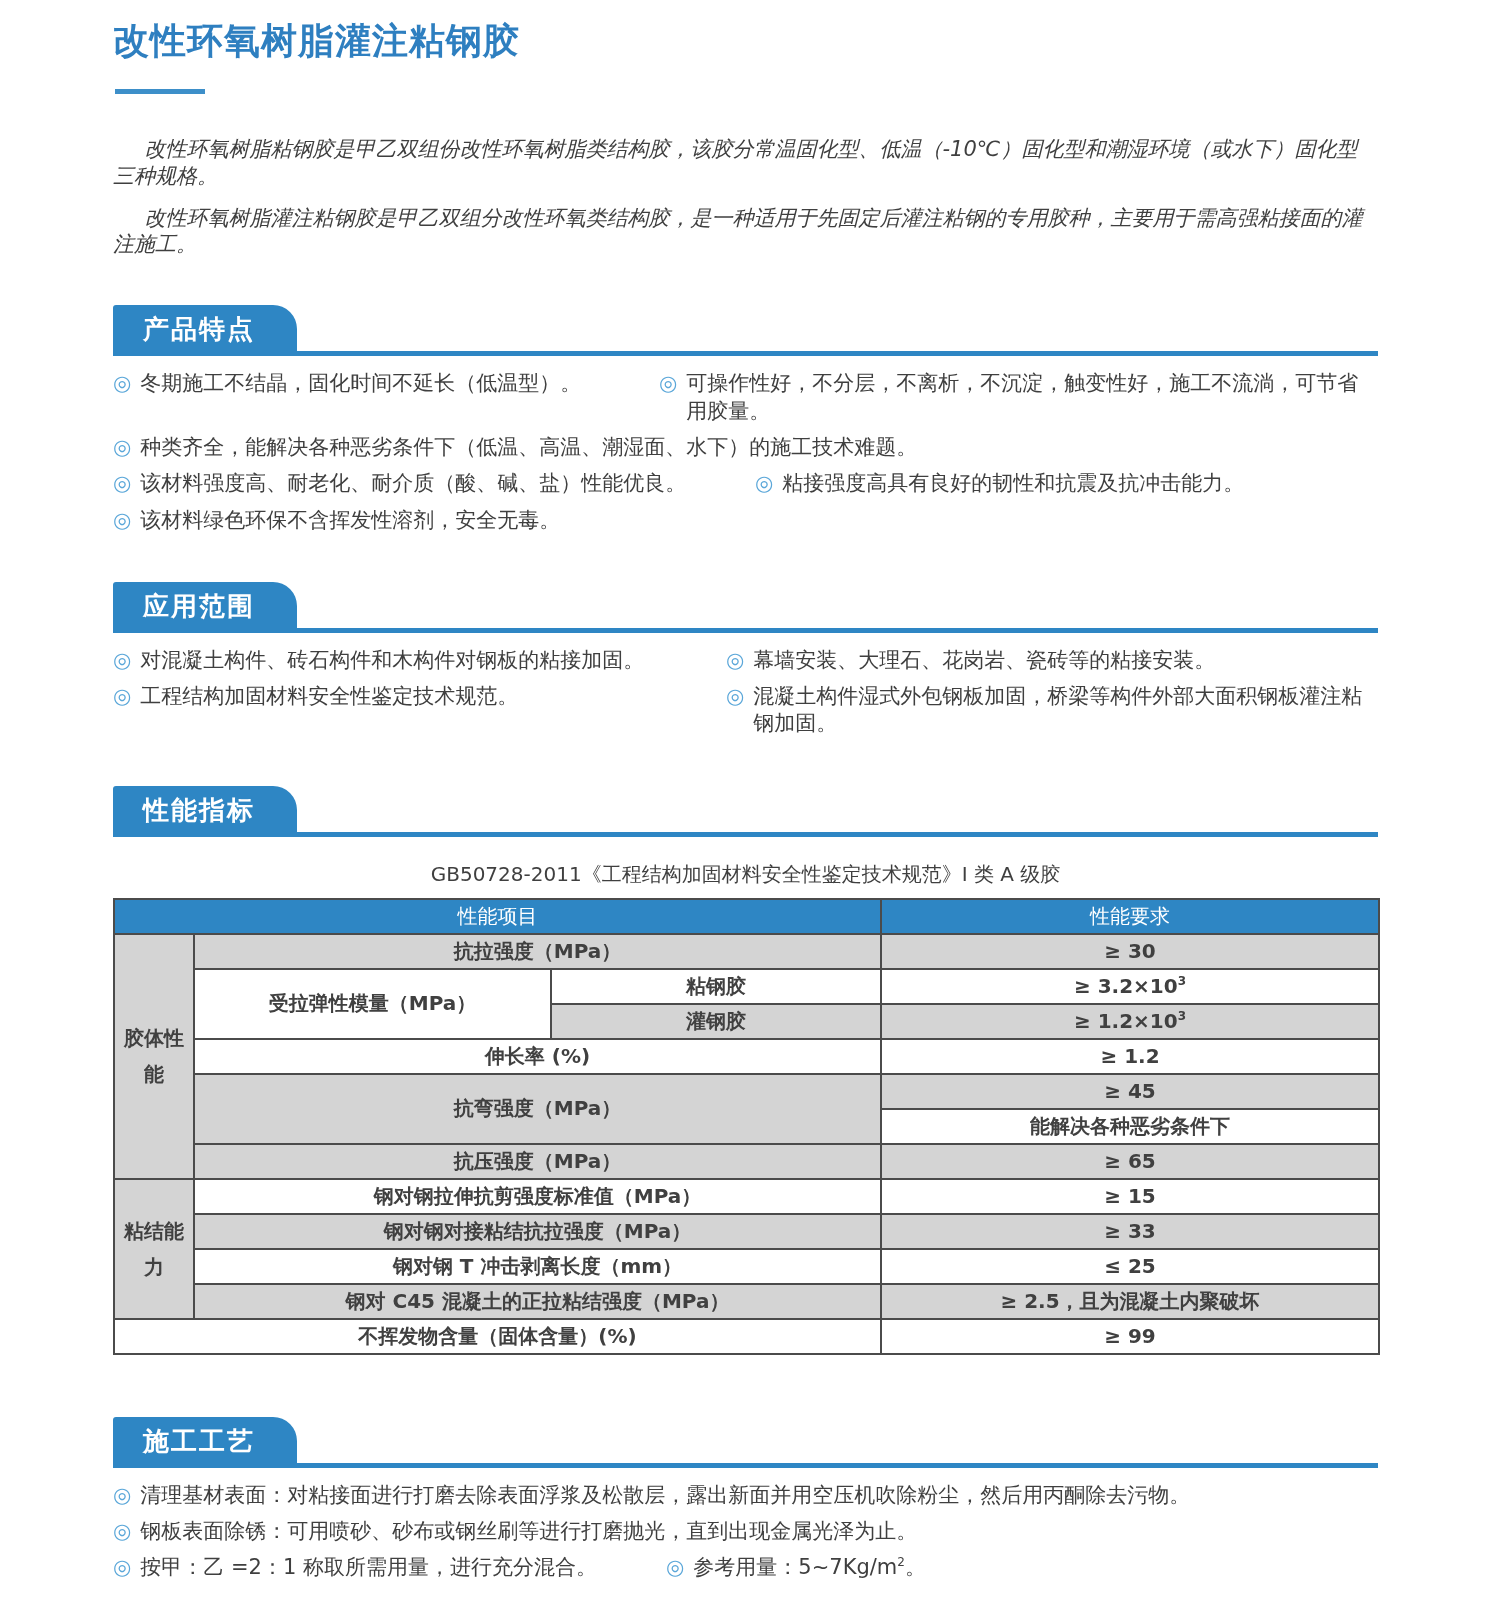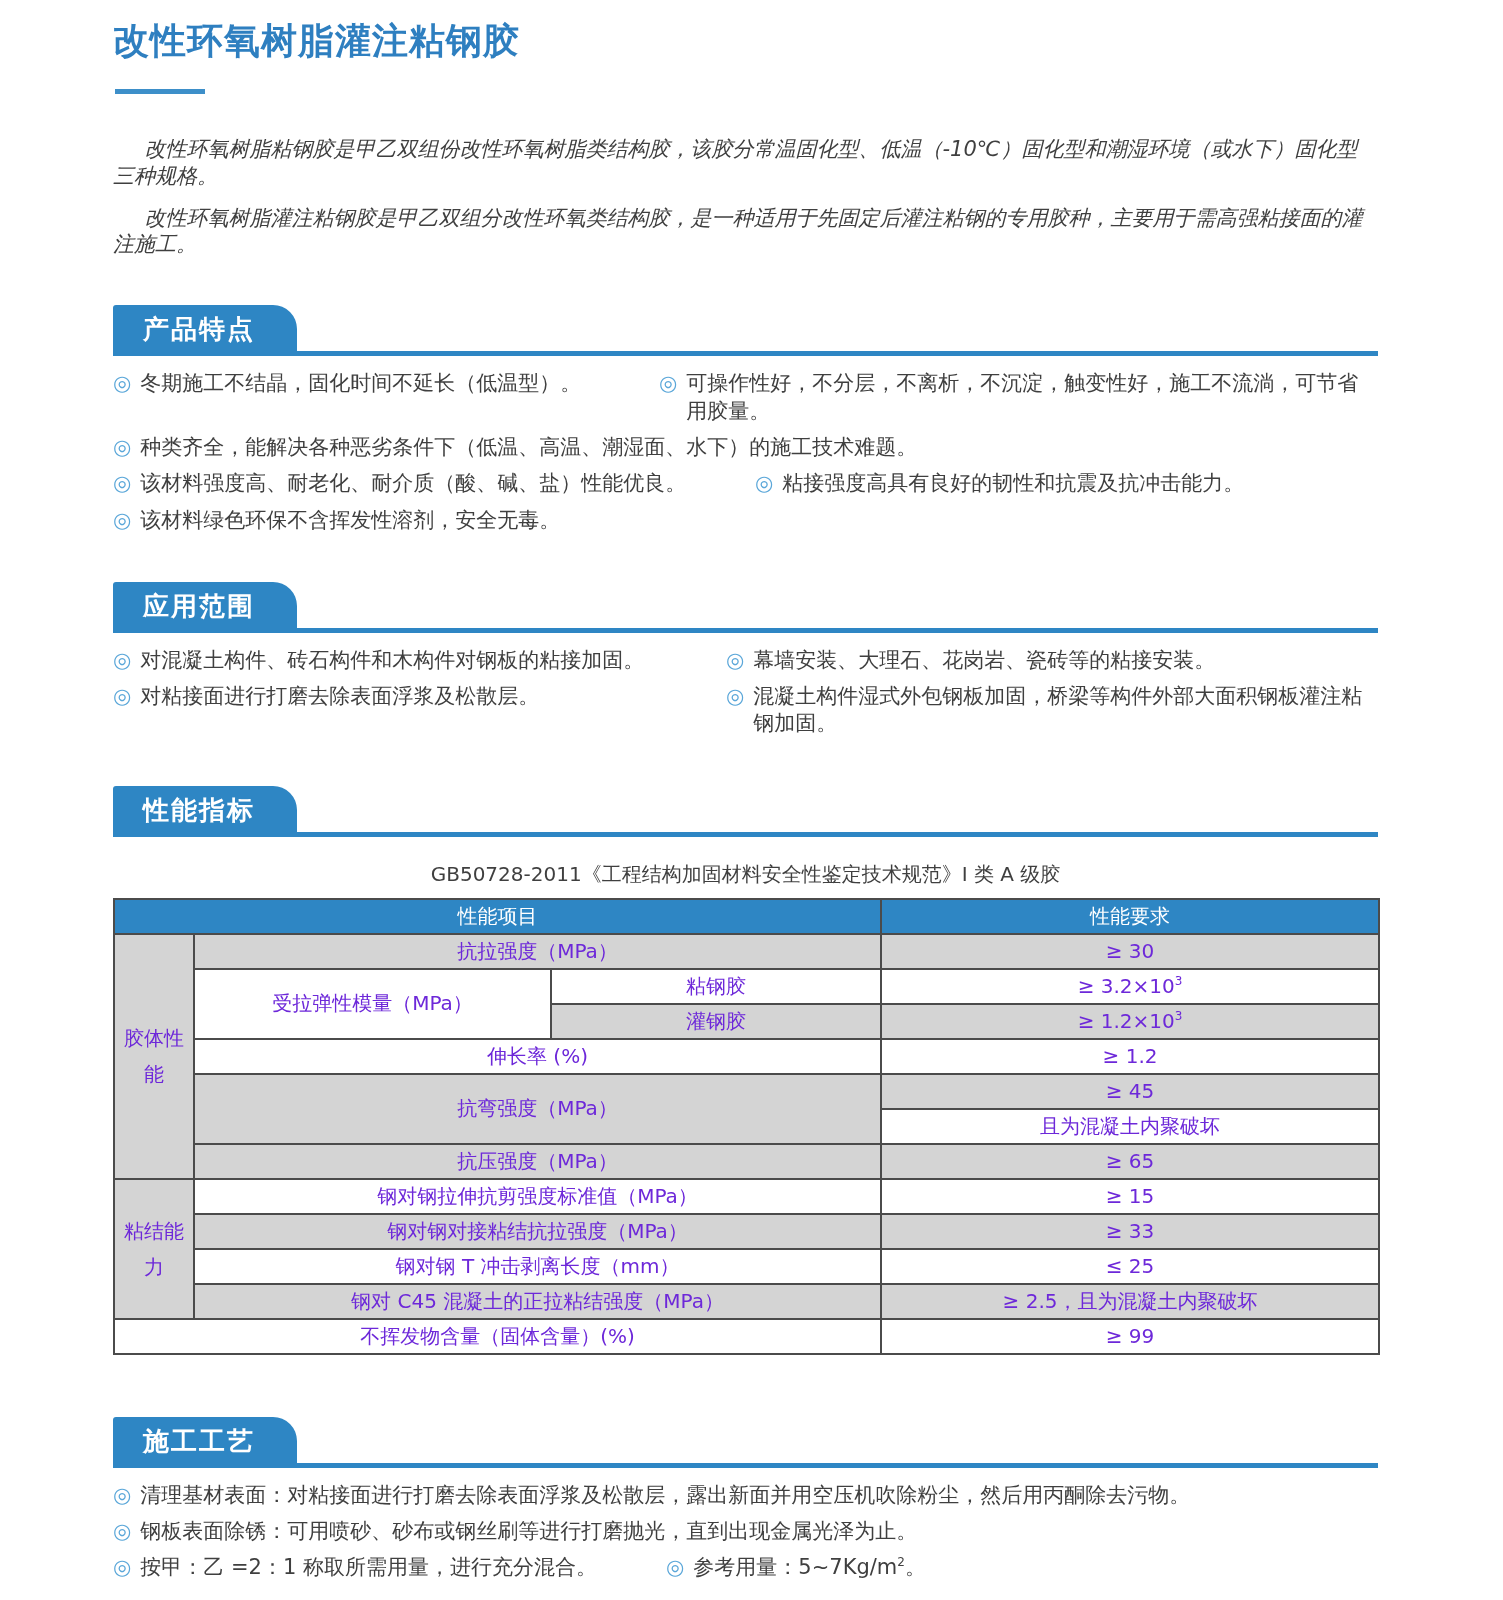--- a/index.html
+++ b/index.html
@@ -32,21 +32,21 @@
   .bitem{display:flex;align-items:flex-start;}
   .mark{color:var(--bullet-blue);margin-right:9px;flex:0 0 auto;}
   .w43{width:546px;flex:0 0 546px;}
   .w48{width:613px;flex:0 0 613px;}
   .w51{width:642px;flex:0 0 642px;}
   .w44{width:553px;flex:0 0 553px;}
 
   .tcap{text-align:center;font-size:20px;color:var(--ink);margin:24px 0 10px 0;}
   table.perf{border-collapse:collapse;width:100%;table-layout:fixed;}
   table.perf th,table.perf td{border:2px solid var(--border);height:35px;text-align:center;
-    font-size:20px;padding:0 6px;font-weight:400;color:#6d28d9;vertical-align:middle;}
+    font-size:20px;padding:0 6px;font-weight:700;color:#404040;vertical-align:middle;}
   table.perf th{background:var(--blue);color:#ffffff;font-weight:400;}
   td.g{background:var(--gray);}
   td.wh{background:#ffffff;}
   td.cat{background:var(--gray);line-height:1.8;padding:0 14px;}
   .sup{font-size:12px;vertical-align:super;line-height:0;}
 </style>
 </head>
 <body>
 
 <div class="page">
@@ -113,21 +113,21 @@
             <span>对混凝土构件、砖石构件和木构件对钢板的粘接加固。</span>
           </div>
           <div class="bitem">
             <span class="mark">◎</span>
             <span>幕墙安装、大理石、花岗岩、瓷砖等的粘接安装。</span>
           </div>
         </div>
         <div class="brow">
           <div class="bitem w48">
             <span class="mark">◎</span>
-            <span>对粘接面进行打磨去除表面浮浆及松散层。</span>
+            <span>工程结构加固材料安全性鉴定技术规范。</span>
           </div>
           <div class="bitem">
             <span class="mark">◎</span>
             <span>混凝土构件湿式外包钢板加固，桥梁等构件外部大面积钢板灌注粘钢加固。</span>
           </div>
         </div>
       </div>
     </section>
 
     <section class="sec">
@@ -165,21 +165,21 @@
           </tr>
           <tr>
             <td class="wh" colspan="2">伸长率 (%)</td>
             <td class="wh">≥ 1.2</td>
           </tr>
           <tr>
             <td class="g" colspan="2" rowspan="2">抗弯强度（MPa）</td>
             <td class="g">≥ 45</td>
           </tr>
           <tr>
-            <td class="wh">且为混凝土内聚破坏</td>
+            <td class="wh">能解决各种恶劣条件下</td>
           </tr>
           <tr>
             <td class="g" colspan="2">抗压强度（MPa）</td>
             <td class="g">≥ 65</td>
           </tr>
           <tr>
             <td class="cat" rowspan="4">粘结能力</td>
             <td class="wh" colspan="2">钢对钢拉伸抗剪强度标准值（MPa）</td>
             <td class="wh">≥ 15</td>
           </tr>

